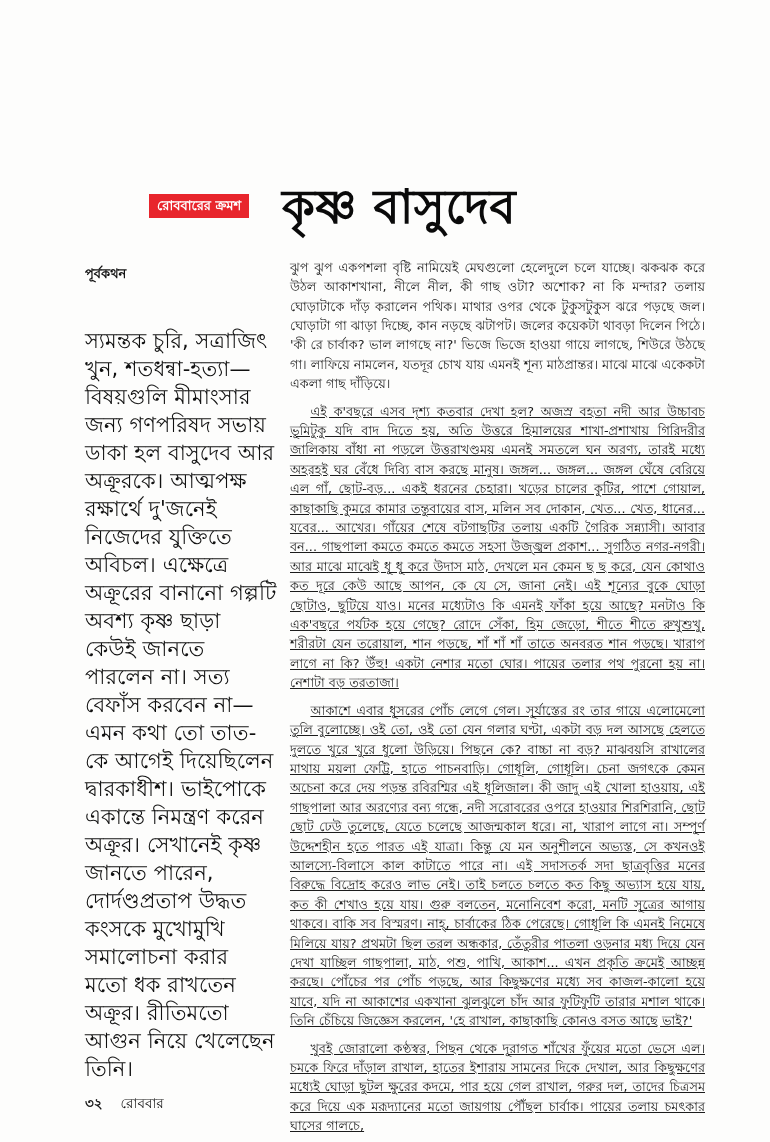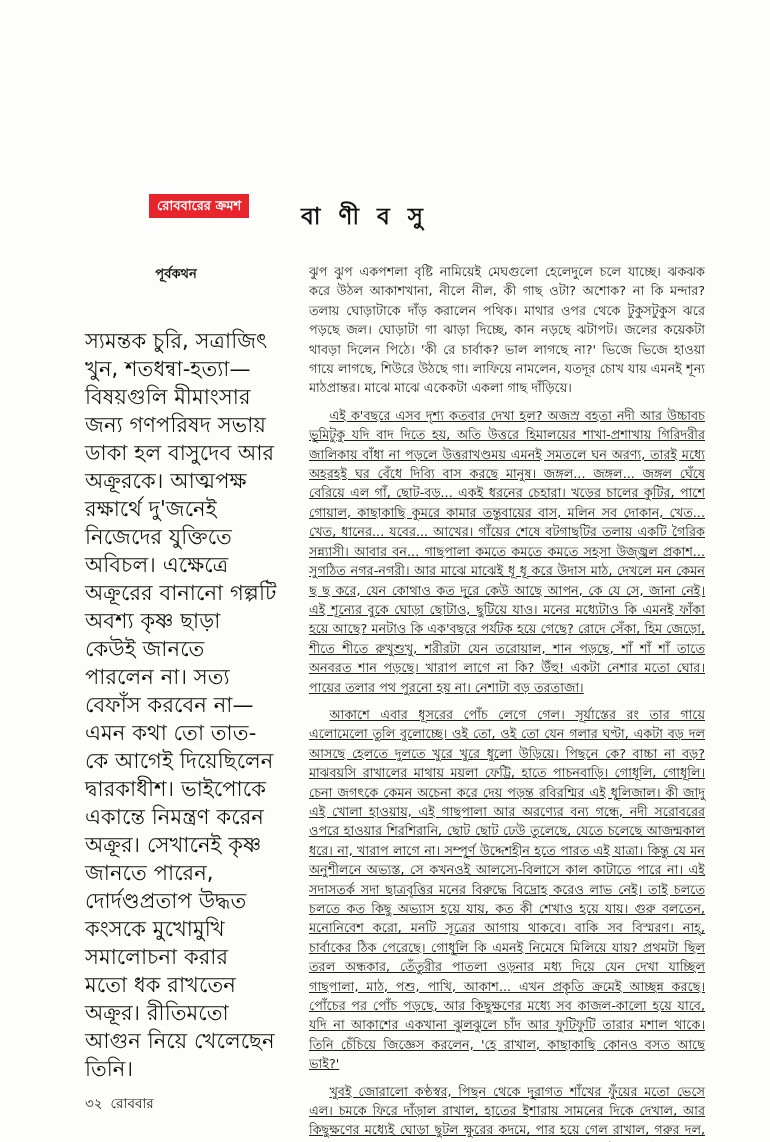--- a/index.html
+++ b/index.html
@@ -14,41 +14,41 @@
     background: #fdfdfc;
     color: var(--ink);
     overflow: hidden;
   }
   .content {
     position: absolute;
     inset: 0;
     padding: 182px 57px 0 85px;
     display: grid;
     grid-template-columns: 192px 1fr;
-    column-gap: 24px;
+    column-gap: 5px;
   }
   .col-left { display: flex; flex-direction: column; }
   .col-right { display: flex; flex-direction: column; }
 
   .badge-wrap { text-align: left; margin-top: 12px; padding-left: 64px; }
   .series-badge {
     display: inline-block;
     background: var(--accent);
     color: #ffffff;
     font-size: 13px;
     font-weight: bold;
     line-height: 1;
     padding: 5px 8px 6px 8px;
     white-space: nowrap;
   }
   .kicker {
     margin-top: 46px;
     font-size: 13px;
     font-weight: bold;
-    text-align: center;
+    text-align: left;
     padding-right: 10px;
     color: #101010;
   }
   .lede {
     margin-top: 42px;
     font-size: 21px;
     line-height: 28px;
     font-weight: 400;
     color: #101010;
     letter-spacing: 0.1px;
@@ -84,39 +84,39 @@
   .body-text p { margin: 8px; }
   .body-text p + p { text-indent: 1.6em; text-decoration: underline; }
 
   .footer {
     position: absolute;
     left: 85px;
     bottom: 26px;
     font-size: 13.5px;
     color: #151515;
   }
-  .footer .pnum { font-weight: normal; margin-right: 8px; }
+  .footer .pnum { font-weight: bold; margin-right: 18px; }
   .footer .pmag { font-weight: 400; }
 </style>
 </head>
 <body>
 
 <div class="page">
   <div class="content">
 
     <div class="col-left">
       <div class="badge-wrap">
         <span class="series-badge">রোববারের ক্রমশ</span>
       </div>
       <div class="kicker">পূর্বকথন</div>
       <div class="lede">স্যমন্তক চুরি, সত্রাজিৎ খুন, শতধন্বা-হত্যা— বিষয়গুলি মীমাংসার জন্য গণপরিষদ সভায় ডাকা হল বাসুদেব আর অক্রূরকে। আত্মপক্ষ রক্ষার্থে দু'জনেই নিজেদের যুক্তিতে অবিচল। এক্ষেত্রে অক্রূরের বানানো গল্পটি অবশ্য কৃষ্ণ ছাড়া কেউই জানতে পারলেন না। সত্য বেফাঁস করবেন না— এমন কথা তো তাত-কে আগেই দিয়েছিলেন দ্বারকাধীশ। ভাইপোকে একান্তে নিমন্ত্রণ করেন অক্রূর। সেখানেই কৃষ্ণ জানতে পারেন, দোর্দণ্ডপ্রতাপ উদ্ধত কংসকে মুখোমুখি সমালোচনা করার মতো ধক রাখতেন অক্রূর। রীতিমতো আগুন নিয়ে খেলেছেন তিনি।</div>
     </div>
 
     <div class="col-right">
-      <div class="author">বা ণী  ব সু</div>
+      <h1 class="title">কৃষ্ণ বাসুদেব</h1>
       <div class="body-text">
         <p>ঝুপ ঝুপ একপশলা বৃষ্টি নামিয়েই মেঘগুলো হেলেদুলে চলে যাচ্ছে। ঝকঝক করে উঠল আকাশখানা, নীলে নীল, কী গাছ ওটা? অশোক? না কি মন্দার? তলায় ঘোড়াটাকে দাঁড় করালেন পথিক। মাথার ওপর থেকে টুকুসটুকুস ঝরে পড়ছে জল। ঘোড়াটা গা ঝাড়া দিচ্ছে, কান নড়ছে ঝটাপট। জলের কয়েকটা থাবড়া দিলেন পিঠে। 'কী রে চার্বাক? ভাল লাগছে না?' ভিজে ভিজে হাওয়া গায়ে লাগছে, শিউরে উঠছে গা। লাফিয়ে নামলেন, যতদূর চোখ যায় এমনই শূন্য মাঠপ্রান্তর। মাঝে মাঝে একেকটা একলা গাছ দাঁড়িয়ে।</p>
         <p>এই ক'বছরে এসব দৃশ্য কতবার দেখা হল? অজস্র বহতা নদী আর উচ্চাবচ ভূমিটুকু যদি বাদ দিতে হয়, অতি উত্তরে হিমালয়ের শাখা-প্রশাখায় গিরিদরীর জালিকায় বাঁধা না পড়লে উত্তরাখণ্ডময় এমনই সমতলে ঘন অরণ্য, তারই মধ্যে অহরহই ঘর বেঁধে দিব্যি বাস করছে মানুষ। জঙ্গল... জঙ্গল... জঙ্গল ঘেঁষে বেরিয়ে এল গাঁ, ছোট-বড়... একই ধরনের চেহারা। খড়ের চালের কুটির, পাশে গোয়াল, কাছাকাছি কুমরে কামার তন্তুবায়ের বাস, মলিন সব দোকান, খেত... খেত, ধানের... যবের... আখের। গাঁয়ের শেষে বটগাছটির তলায় একটি গৈরিক সন্ন্যাসী। আবার বন... গাছপালা কমতে কমতে কমতে সহসা উজ্জ্বল প্রকাশ... সুগঠিত নগর-নগরী। আর মাঝে মাঝেই ধূ ধূ করে উদাস মাঠ, দেখলে মন কেমন ছ ছ করে, যেন কোথাও কত দূরে কেউ আছে আপন, কে যে সে, জানা নেই। এই শূন্যের বুকে ঘোড়া ছোটাও, ছুটিয়ে যাও। মনের মধ্যেটাও কি এমনই ফাঁকা হয়ে আছে? মনটাও কি এক'বছরে পর্যটক হয়ে গেছে? রোদে সেঁকা, হিম জেড়ো, শীতে শীতে রুখুশুখু, শরীরটা যেন তরোয়াল, শান পড়ছে, শাঁ শাঁ শাঁ তাতে অনবরত শান পড়ছে। খারাপ লাগে না কি? উঁহু! একটা নেশার মতো ঘোর। পায়ের তলার পথ পুরনো হয় না। নেশাটা বড় তরতাজা।</p>
         <p>আকাশে এবার ধূসরের পোঁচ লেগে গেল। সূর্যাস্তের রং তার গায়ে এলোমেলো তুলি বুলোচ্ছে। ওই তো, ওই তো যেন গলার ঘণ্টা, একটা বড় দল আসছে হেলতে দুলতে খুরে খুরে ধুলো উড়িয়ে। পিছনে কে? বাচ্চা না বড়? মাঝবয়সি রাখালের মাথায় ময়লা ফেট্টি, হাতে পাচনবাড়ি। গোধূলি, গোধূলি। চেনা জগৎকে কেমন অচেনা করে দেয় পড়ন্ত রবিরশ্মির এই ধূলিজাল। কী জাদু এই খোলা হাওয়ায়, এই গাছপালা আর অরণ্যের বন্য গন্ধে, নদী সরোবরের ওপরে হাওয়ার শিরশিরানি, ছোট ছোট ঢেউ তুলেছে, যেতে চলেছে আজন্মকাল ধরে। না, খারাপ লাগে না। সম্পূর্ণ উদ্দেশহীন হতে পারত এই যাত্রা। কিন্তু যে মন অনুশীলনে অভ্যস্ত, সে কখনওই আলস্যে-বিলাসে কাল কাটাতে পারে না। এই সদাসতর্ক সদা ছাত্রবৃত্তির মনের বিরুদ্ধে বিদ্রোহ করেও লাভ নেই। তাই চলতে চলতে কত কিছু অভ্যাস হয়ে যায়, কত কী শেখাও হয়ে যায়। গুরু বলতেন, মনোনিবেশ করো, মনটি সূত্রের আগায় থাকবে। বাকি সব বিস্মরণ। নাহ্, চার্বাকের ঠিক পেরেছে। গোধূলি কি এমনই নিমেষে মিলিয়ে যায়? প্রথমটা ছিল তরল অন্ধকার, তেঁতুরীর পাতলা ওড়নার মধ্য দিয়ে যেন দেখা যাচ্ছিল গাছপালা, মাঠ, পশু, পাখি, আকাশ... এখন প্রকৃতি ক্রমেই আচ্ছন্ন করছে। পোঁচের পর পোঁচ পড়ছে, আর কিছুক্ষণের মধ্যে সব কাজল-কালো হয়ে যাবে, যদি না আকাশের একখানা ঝুলঝুলে চাঁদ আর ফুটিফুটি তারার মশাল থাকে। তিনি চেঁচিয়ে জিজ্ঞেস করলেন, 'হে রাখাল, কাছাকাছি কোনও বসত আছে ভাই?'</p>
         <p>খুবই জোরালো কণ্ঠস্বর, পিছন থেকে দূরাগত শাঁখের ফুঁয়ের মতো ভেসে এল। চমকে ফিরে দাঁড়াল রাখাল, হাতের ইশারায় সামনের দিকে দেখাল, আর কিছুক্ষণের মধ্যেই ঘোড়া ছুটল ক্ষুরের কদমে, পার হয়ে গেল রাখাল, গরুর দল, তাদের চিত্রসম করে দিয়ে এক মরূদ্যানের মতো জায়গায় পৌঁছল চার্বাক। পায়ের তলায় চমৎকার ঘাসের গালচে,</p>
       </div>
     </div>
 
   </div>
 

